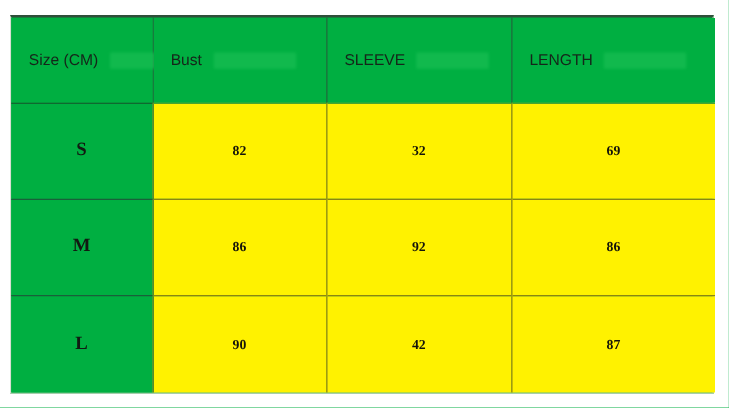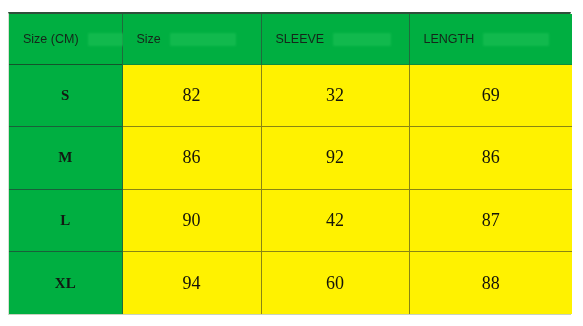--- a/index.html
+++ b/index.html
@@ -29,21 +29,21 @@
   }
 
   .chart-table {
     width: 100%;
     height: 100%;
     border-collapse: collapse;
     table-layout: fixed;
   }
 
   
-  .head-row { height: 50px; }
+  .head-row { height: 68px; }
 
   .head-cell {
     background: #00AF41;
     color: #15251a;
     font-family: "Liberation Sans", sans-serif;
     font-size: 12.5px;
     font-weight: 400;
     text-align: left;
     vertical-align: middle;
     padding: 0 0 0 14px;
@@ -81,22 +81,22 @@
     text-align: center;
     vertical-align: middle;
     border-top: 1px solid #19603a;
     border-right: 1px solid #1f6b3c;
   }
 
   .value-cell {
     background: #FFF200;
     color: #14140a;
     font-family: "Liberation Serif", serif;
-    font-size: 18px;
-    font-weight: normal;
+    font-size: 11px;
+    font-weight: bold;
     text-align: center;
     vertical-align: middle;
     border-top: 1px solid #8a8513;
     border-right: 1px solid #8a8513;
   }
   .value-cell:last-child { border-right: none; }
 
   .data-row:first-of-type .size-cell { border-top: 1px solid #14532b; }
   .data-row:first-of-type .value-cell { border-top: 1px solid #0e8a3e; }
 
@@ -117,21 +117,21 @@
       <col class="col-sleeve">
       <col class="col-length">
     </colgroup>
 
     <thead>
       <tr class="head-row">
         <th class="head-cell">
           <span class="head-label">Size (CM)</span><span class="erased-patch"></span>
         </th>
         <th class="head-cell">
-          <span class="head-label">Size</span><span class="erased-patch patch-wide"></span>
+          <span class="head-label">Bust</span><span class="erased-patch patch-wide"></span>
         </th>
         <th class="head-cell">
           <span class="head-label">SLEEVE</span><span class="erased-patch"></span>
         </th>
         <th class="head-cell">
           <span class="head-label">LENGTH</span><span class="erased-patch patch-wide"></span>
         </th>
       </tr>
     </thead>
 
@@ -147,21 +147,15 @@
         <td class="value-cell">86</td>
         <td class="value-cell">92</td>
         <td class="value-cell">86</td>
       </tr>
       <tr class="data-row">
         <td class="size-cell">L</td>
         <td class="value-cell">90</td>
         <td class="value-cell">42</td>
         <td class="value-cell">87</td>
       </tr>
-      <tr class="data-row">
-        <td class="size-cell">XL</td>
-        <td class="value-cell">94</td>
-        <td class="value-cell">60</td>
-        <td class="value-cell">88</td>
-      </tr>
     </tbody>
   </table>
 </div>
 
 </body></html>

